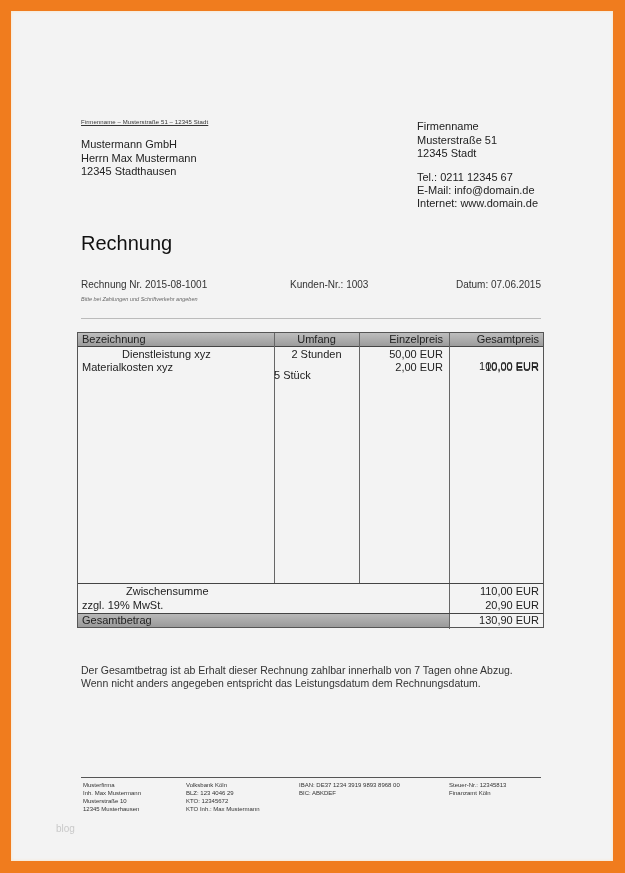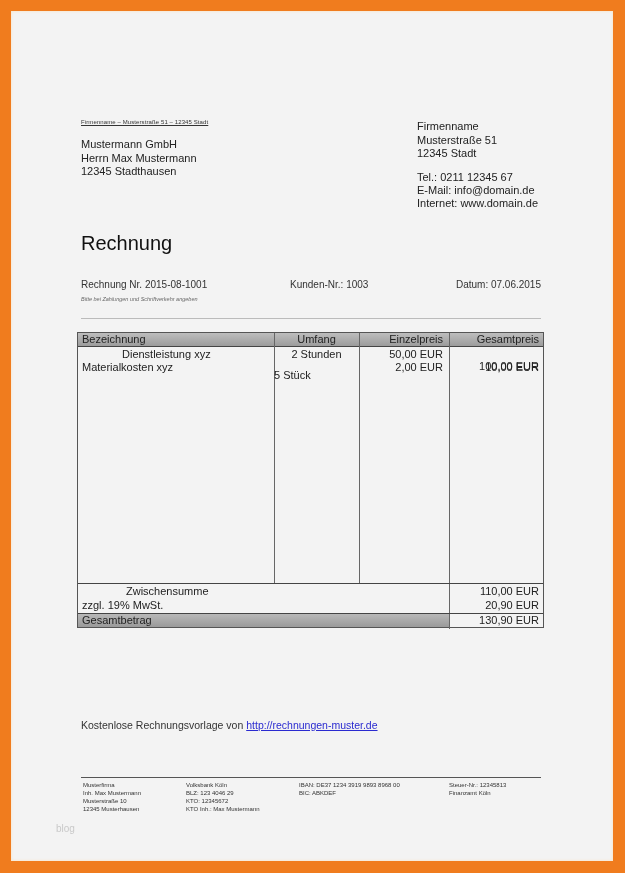--- a/index.html
+++ b/index.html
@@ -161,24 +161,25 @@
     <span class="td" style="right:4px; top:252px;">110,00 EUR</span>
     <span class="td" style="left:4px; top:266px;">zzgl. 19% MwSt.</span>
     <span class="td" style="right:4px; top:266px;">20,90 EUR</span>
 
     <div class="summary-line" style="top:280px;"></div>
     <div class="total-row"></div>
     <span class="td" style="left:4px; top:281px;">Gesamtbetrag</span>
     <span class="td" style="right:4px; top:281px;">130,90 EUR</span>
   </div>
 
-
-  <div class="abs template-line">
-    <span>Kostenlose Rechnungsvorlage von </span><a>http://rechnungen-muster.de</a>
-  </div>
+  <div class="abs payment">
+    <div>Der Gesamtbetrag ist ab Erhalt dieser Rechnung zahlbar innerhalb von 7 Tagen ohne Abzug.</div>
+    <div>Wenn nicht anders angegeben entspricht das Leistungsdatum dem Rechnungsdatum.</div>
+  </div>
+
 
   <div class="abs footer-hr"></div>
 
   <div class="abs footer-col" style="left:72px;">
     <div>Musterfirma</div>
     <div>Inh. Max Mustermann</div>
     <div>Musterstraße 10</div>
     <div>12345 Musterhausen</div>
   </div>
   <div class="abs footer-col" style="left:175px;">

